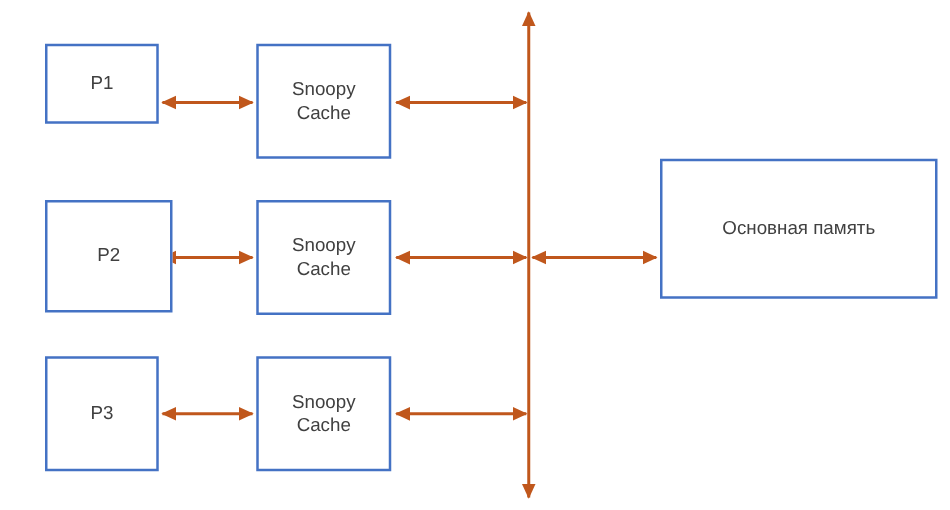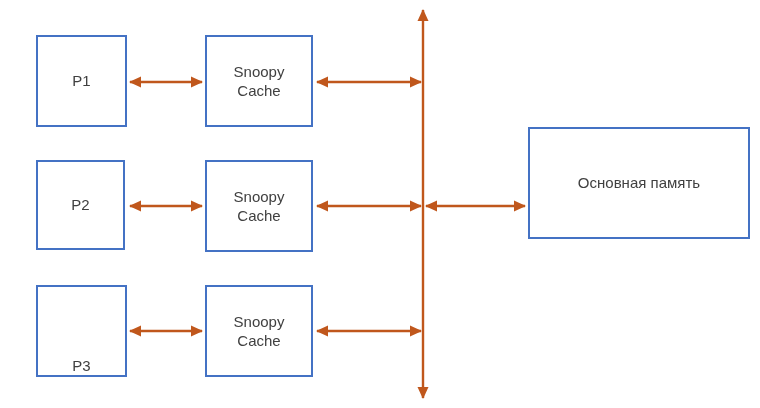--- a/index.html
+++ b/index.html
@@ -29,23 +29,23 @@
     display: flex;
     align-items: center;
     justify-content: center;
     text-align: center;
     color: var(--text);
     font-size: 15px;
     line-height: 1.3;
     white-space: pre-line;
   }
   
-  .proc-1 { left: 36px;  top: 35px;  width: 91px;  height: 92px; }
-  .proc-2 { left: 36px;  top: 160px; width: 89px;  height: 90px; justify-content: center; }
-  .proc-3 { left: 36px;  top: 285px; width: 91px;  height: 92px; align-items: flex-end; }
+  .proc-1 { left: 36px;  top: 35px;  width: 91px;  height: 64px; }
+  .proc-2 { left: 36px;  top: 160px; width: 102px;  height: 90px; justify-content: center; }
+  .proc-3 { left: 36px;  top: 285px; width: 91px;  height: 92px; }
   
   .cache-1 { left: 205px; top: 35px;  width: 108px; height: 92px; }
   .cache-2 { left: 205px; top: 160px; width: 108px; height: 92px; }
   .cache-3 { left: 205px; top: 285px; width: 108px; height: 92px; }
   
   .memory { left: 528px; top: 127px; width: 222px; height: 112px; }
 
   .connector-layer {
     position: absolute;
     left: 0; top: 0;

